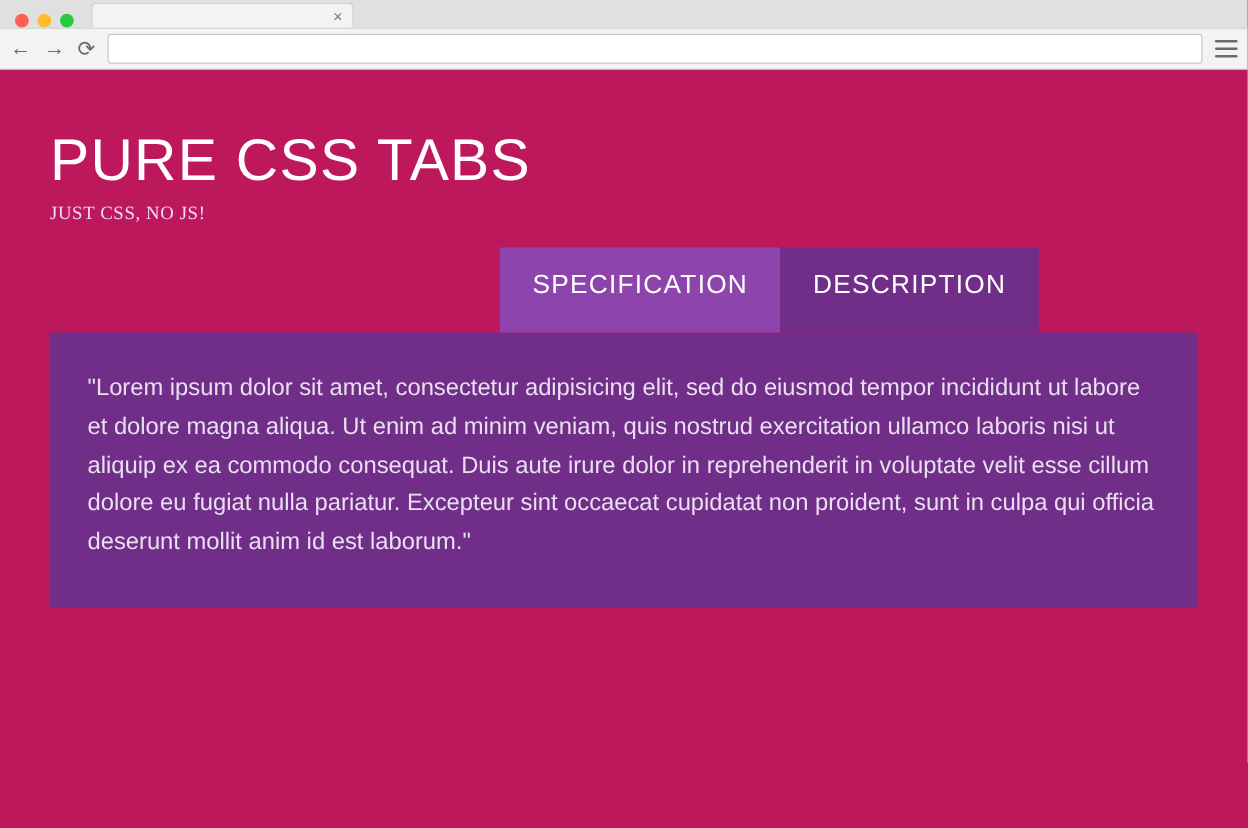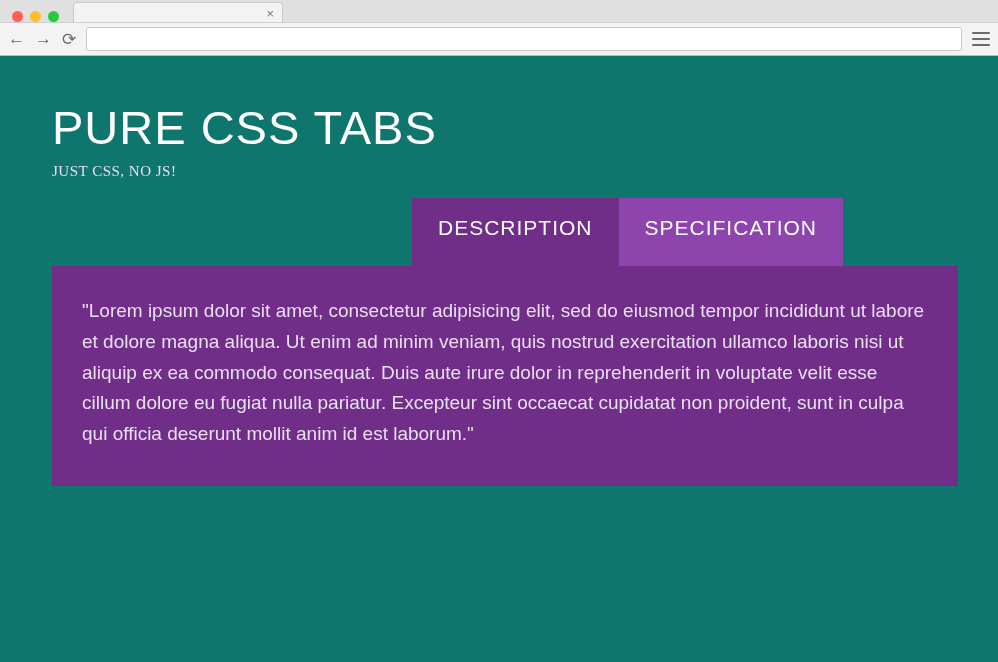--- a/index.html
+++ b/index.html
@@ -63,23 +63,23 @@
 }
 .hamburger {
   width: 18px; height: 14px;
   display: flex; flex-direction: column; justify-content: space-between;
   cursor: pointer;
 }
 .hamburger span { display: block; height: 2px; background: #6a6a6a; border-radius: 1px; }
 
 
 .viewport {
-  background: #0f766e;
+  background: #be185d;
   height: calc(662px - 56px);
-  padding: 44px 40px 0 52px;
+  padding: 44px 40px 0 40px;
   color: #fff;
 }
 .page-title {
   font-size: 47px;
   font-weight: 400;
   letter-spacing: 1px;
   color: #fff;
 }
 .subtitle {
   font-size: 15px;
@@ -144,20 +144,20 @@
     </div>
   </div>
 </div>
 
 <div class="viewport">
   <h1 class="page-title">PURE CSS TABS</h1>
   <div class="subtitle">JUST CSS, NO JS!</div>
 
   <div class="tabs-wrap">
     <div class="tab-row">
+      <div class="css-tab">SPECIFICATION</div>
       <div class="css-tab active">DESCRIPTION</div>
-      <div class="css-tab">SPECIFICATION</div>
     </div>
     <div class="panel">
       <p>"Lorem ipsum dolor sit amet, consectetur adipisicing elit, sed do eiusmod tempor incididunt ut labore et dolore magna aliqua. Ut enim ad minim veniam, quis nostrud exercitation ullamco laboris nisi ut aliquip ex ea commodo consequat. Duis aute irure dolor in reprehenderit in voluptate velit esse cillum dolore eu fugiat nulla pariatur. Excepteur sint occaecat cupidatat non proident, sunt in culpa qui officia deserunt mollit anim id est laborum."</p>
     </div>
   </div>
 </div>
 
 </body></html>

